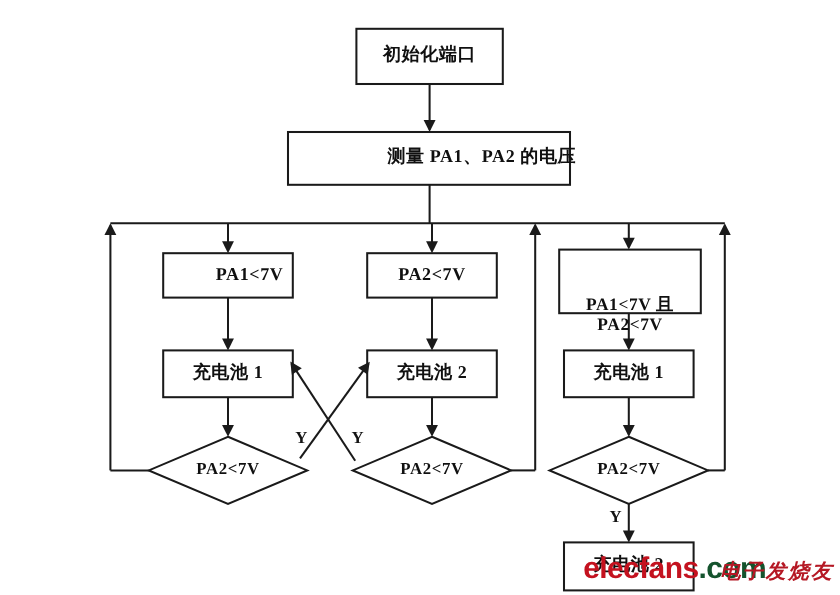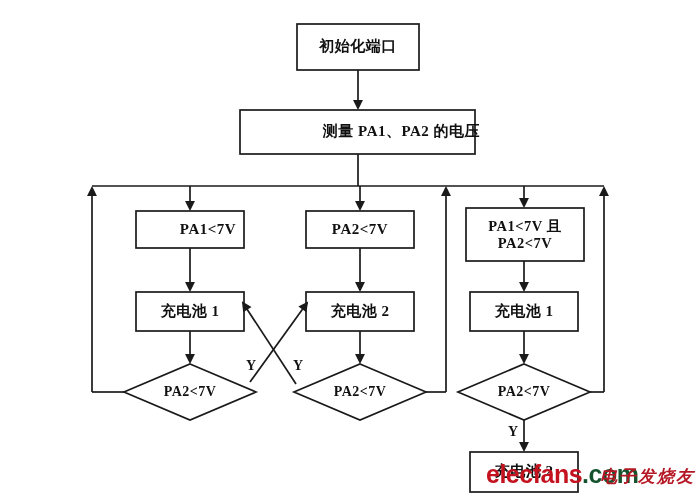--- a/index.html
+++ b/index.html
@@ -19,21 +19,21 @@
     text-align:center;
     color:#101010;
     font-family:"Liberation Serif","DejaVu Serif",serif;
     font-weight:700;
     letter-spacing:0.5px;
     line-height:1.15;
     pointer-events:none;
     white-space:pre-line;
   }
   .box-text{font-size:15px;}
-  .box-text.two-line{font-size:14.5px;}
+  .box-text.two-line{font-size:14.5px;margin-top:28px;}
   .dia-text{font-size:14px;}
   .branch-label{
     position:absolute;
     font-size:14px;font-weight:700;color:#141414;
     font-family:"Liberation Serif","DejaVu Serif",serif;
   }
 
   
   .wm-elecfans{
     position:absolute;

